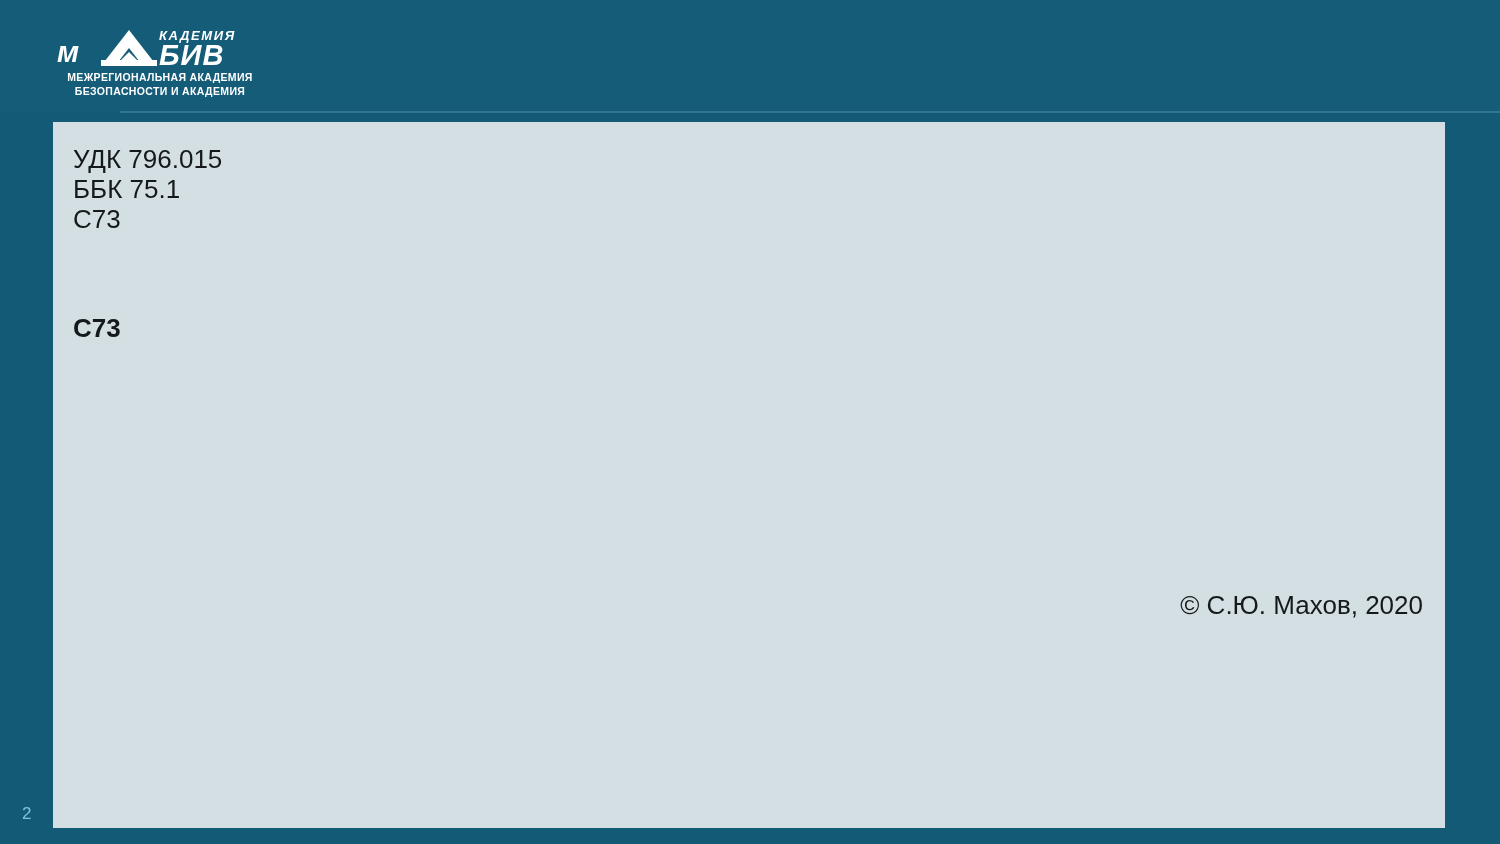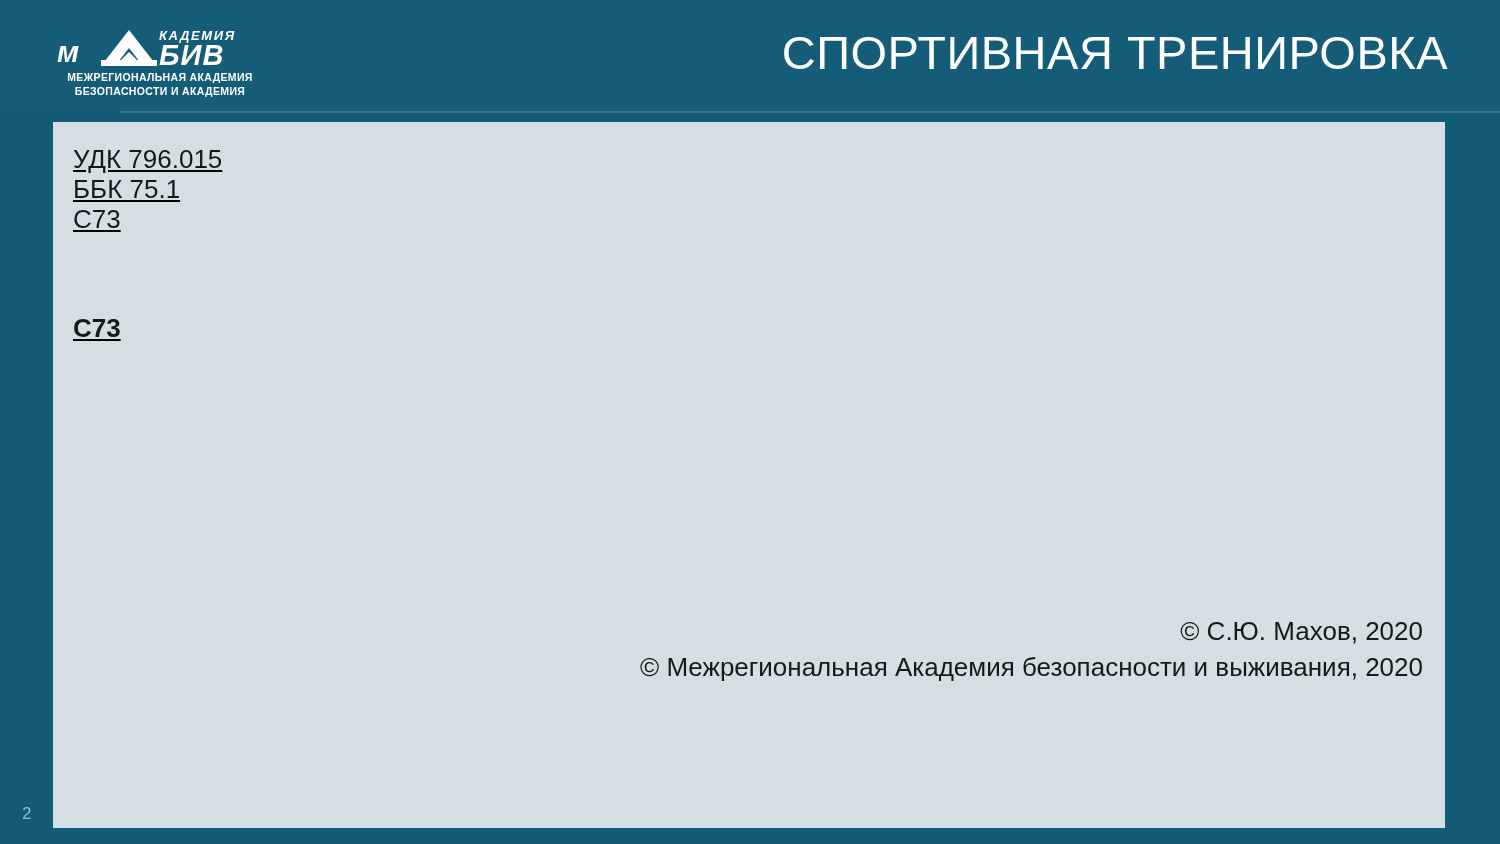--- a/index.html
+++ b/index.html
@@ -90,21 +90,20 @@
   
   .panel {
     position: absolute;
     left: 53px;
     top: 122px;
     width: 1392px;
     height: 706px;
     background: #D4DFE4;
     box-sizing: border-box;
     padding: 22px 30px 0 20px;
-    text-decoration: underline;
   }
 
   .codes {
     color: #15191B;
     font-size: 26px;
     line-height: 30px;
     font-weight: 400;
     white-space: pre-line;
   }
 
@@ -121,21 +120,21 @@
     display: block;
   }
   .ref-text {
     display: block;
   }
 
   .copyright {
     position: absolute;
     left: 20px;
     right: 22px;
-    top: 491px;
+    top: 465px;
     text-align: right;
     color: #15191B;
     font-size: 26px;
     line-height: 36px;
     font-weight: 400;
   }
   .copyright span { display: block; }
 
   
   .page-number {
@@ -164,34 +163,32 @@
       <rect x="46" y="38" width="56" height="6" fill="#FFFFFF"></rect>
       <text x="104" y="18" font-family="Liberation Sans, sans-serif" font-size="13" font-weight="700" font-style="italic" letter-spacing="1.6" fill="#FFFFFF">КАДЕМИЯ</text>
       <text x="104" y="43" font-family="Liberation Sans, sans-serif" font-size="29" font-weight="700" font-style="italic" letter-spacing="1" fill="#FFFFFF">БИВ</text>
     </svg>
     <div class="logo-sub">
       <span>МЕЖРЕГИОНАЛЬНАЯ АКАДЕМИЯ</span>
       <span>БЕЗОПАСНОСТИ И АКАДЕМИЯ</span>
     </div>
   </div>
 
-  <div class="slide-title">СПОРТИВНАЯ ТРЕНИРОВКА</div>
 
   <div class="panel">
 
     <div class="codes">УДК 796.015
 ББК 75.1
 С73</div>
 
     <div class="ref-block">
       <span class="ref-code">С73</span>
     </div>
 
     <div class="copyright">
       <span>© С.Ю. Махов, 2020</span>
-      <span>© Межрегиональная Академия безопасности и выживания, 2020</span>
     </div>
 
   </div>
 
   <div class="page-number">2</div>
 
 </div>
 
 </body></html>

